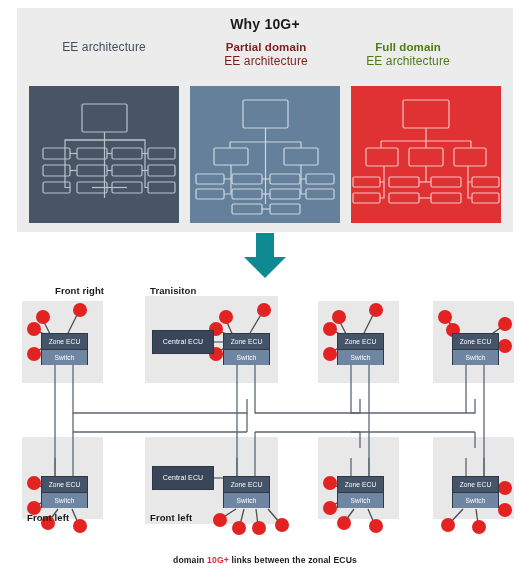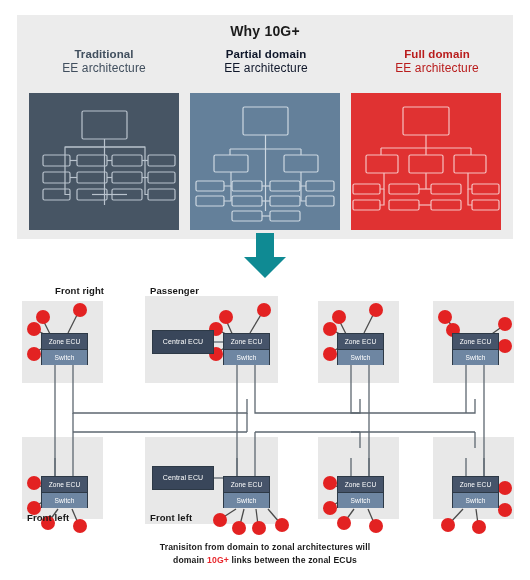--- a/index.html
+++ b/index.html
@@ -16,21 +16,20 @@
   }
 
   
   #top-panel {
     position: absolute;
     left: 17px;
     top: 8px;
     width: 496px;
     height: 224px;
     background: #ececec;
-    margin-top: 7px;
   }
   #main-title {
     position: absolute;
     left: 0;
     top: 8px;
     width: 100%;
     text-align: center;
     font-size: 14px;
     font-weight: bold;
     color: #1b1b1b;
@@ -49,22 +48,22 @@
     font-weight: bold;
     letter-spacing: .1px;
   }
   .col-head .sub {
     display: block;
     font-size: 12px;
     font-weight: normal;
     letter-spacing: .1px;
   }
   #head-0 { left: 8px;   color: #414f5e; }
-  #head-1 { left: 170px; color: #0f172a; }
-  #head-2 { left: 341px; color: #b91c1c; }
+  #head-1 { left: 170px; color: #7f1d1d; }
+  #head-2 { left: 312px; color: #4d7c0f; }
 
   .arch-panel {
     position: absolute;
     top: 78px;
     width: 150px;
     height: 137px;
   }
   #panel-0 { left: 12px;  background: #475564; }
   #panel-1 { left: 173px; background: #64809a; }
   #panel-2 { left: 334px; background: #e03232; }
@@ -154,21 +153,20 @@
   #caption .hl { color: #e8262c; }
 </style>
 </head>
 <body>
 
 <div id="top-panel">
 
   <div id="main-title">Why 10G+</div>
 
   <div class="col-head" id="head-0">
-    <span class="ttl">Traditional</span>
     <span class="sub">EE architecture</span>
   </div>
   <div class="col-head" id="head-1">
     <span class="ttl">Partial domain</span>
     <span class="sub">EE architecture</span>
   </div>
   <div class="col-head" id="head-2">
     <span class="ttl">Full domain</span>
     <span class="sub">EE architecture</span>
   </div>
@@ -397,21 +395,21 @@
         <circle cx="344" cy="243" r="7"></circle>
         <circle cx="376" cy="246" r="7"></circle>
       <circle cx="448" cy="245" r="7"></circle>
         <circle cx="479" cy="247" r="7"></circle>
         <circle cx="505" cy="208" r="7"></circle>
         <circle cx="505" cy="230" r="7"></circle>
     </g>
   </svg>
 
   <div class="node-label" style="left:27px; top:5px;padding-left:28px;">Front right</div>
-  <div class="node-label" style="left:150px; top:5px;">Passenger</div>
+  <div class="node-label" style="left:150px; top:5px;">Tranisiton</div>
 
   <div class="node-label" style="left:27px; top:232px;">Front left</div>
   <div class="node-label" style="left:150px; top:232px;">Front left</div>
 
   <div class="central-box" style="left:152px; top:50px;">Central ECU</div>
   <div class="central-box" style="left:152px; top:186px;">Central ECU</div>
 
   <div class="ecu-box" style="left:41px; top:53px;">
     <span class="zone-t">Zone ECU</span>
     <span class="sw-t">Switch</span>
@@ -441,15 +439,15 @@
     <span class="zone-t">Zone ECU</span>
     <span class="sw-t">Switch</span>
   </div>
   <div class="ecu-box" style="left:452px; top:196px;">
     <span class="zone-t">Zone ECU</span>
     <span class="sw-t">Switch</span>
   </div>
 </div>
 
 <div id="caption">
-  <span>Tranisiton from domain to zonal architectures will</span><br>
+  <br>
   <span>domain </span><span class="hl">10G+</span><span> links between the zonal ECUs</span>
 </div>
 
 </body></html>

